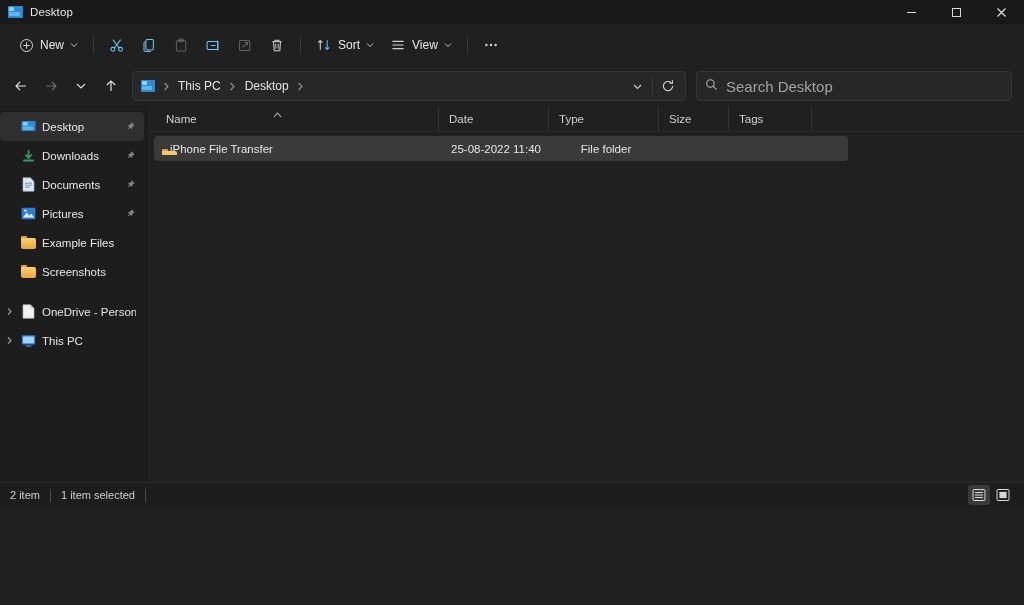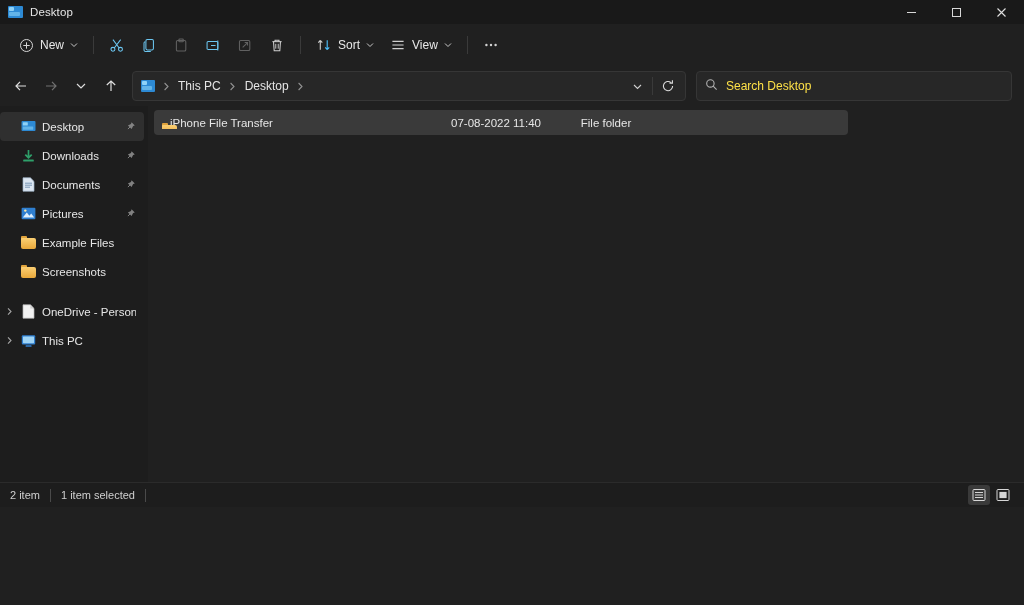--- a/index.html
+++ b/index.html
@@ -72,21 +72,21 @@
   .addr-chev, .addr-refresh {
     width:26px; height:26px; display:flex; align-items:center; justify-content:center;
     border-radius:3px;
   }
   .addr-divider { width:1px; height:18px; background:#3a3a3a; margin:0 2px; }
   .searchbox {
     width:316px; height:30px; margin-left:10px; background:#272727;
     border:1px solid #363636; border-radius:4px;
     display:flex; align-items:center; padding:0 8px; gap:8px; flex:0 0 316px;
   }
-  .search-ph { font-size:12px; color:#fde047; }
+  .search-ph { font-size:15px; color:#a3a3a3; }
 
   
   .body { flex:1; display:flex; min-height:0; background:#202020; }
 
   
   .sidebar {
     width:148px; flex:0 0 148px; background:#1d1d1d;
     padding-top:6px; overflow:hidden; position:relative;
   }
   .sb-row {
@@ -491,30 +491,53 @@
           </svg>
         </span>
         <span class="sb-label">This PC</span>
       </div>
 
 
     </div>
 
     <div class="content">
 
+      <div class="colhdr">
+        <div class="col" style="width:282px">
+          <span class="sortcaret">
+            <svg width="9" height="6" viewBox="0 0 9 6">
+                <path d="M1 5 L4.5 1 L8 5" fill="none" stroke="#c9c9c9" stroke-width="1.1"></path>
+              </svg>
+          </span>
+          <span>Name</span>
+        </div>
+        <div class="col" style="width:110px">
+          <span>Date</span>
+        </div>
+        <div class="col" style="width:110px">
+          <span>Type</span>
+        </div>
+        <div class="col" style="width:70px">
+          <span>Size</span>
+        </div>
+        <div class="col" style="width:83px">
+          <span>Tags</span>
+        </div>
+        <div class="col" style="width:1px"></div>
+      </div>
 
       <div class="rows">
         <div class="row selected">
           <div class="cell name" style="width:282px">
             <span>
               <span class="folder"><i class="tab"></i><i class="bd"></i></span>
             </span>
             <span>iPhone File Transfer</span>
           </div>
-          <div class="cell" style="width:110px">07-08-2022 11:40</div>
+          <div class="cell" style="width:110px">25-08-2022 11:40</div>
           <div class="cell" style="width:110px">File folder</div>
           <div class="cell" style="width:70px"></div>
           <div class="cell" style="width:83px"></div>
         </div>
       </div>
 
     </div>
   </div>
 
   <div class="statusbar">

